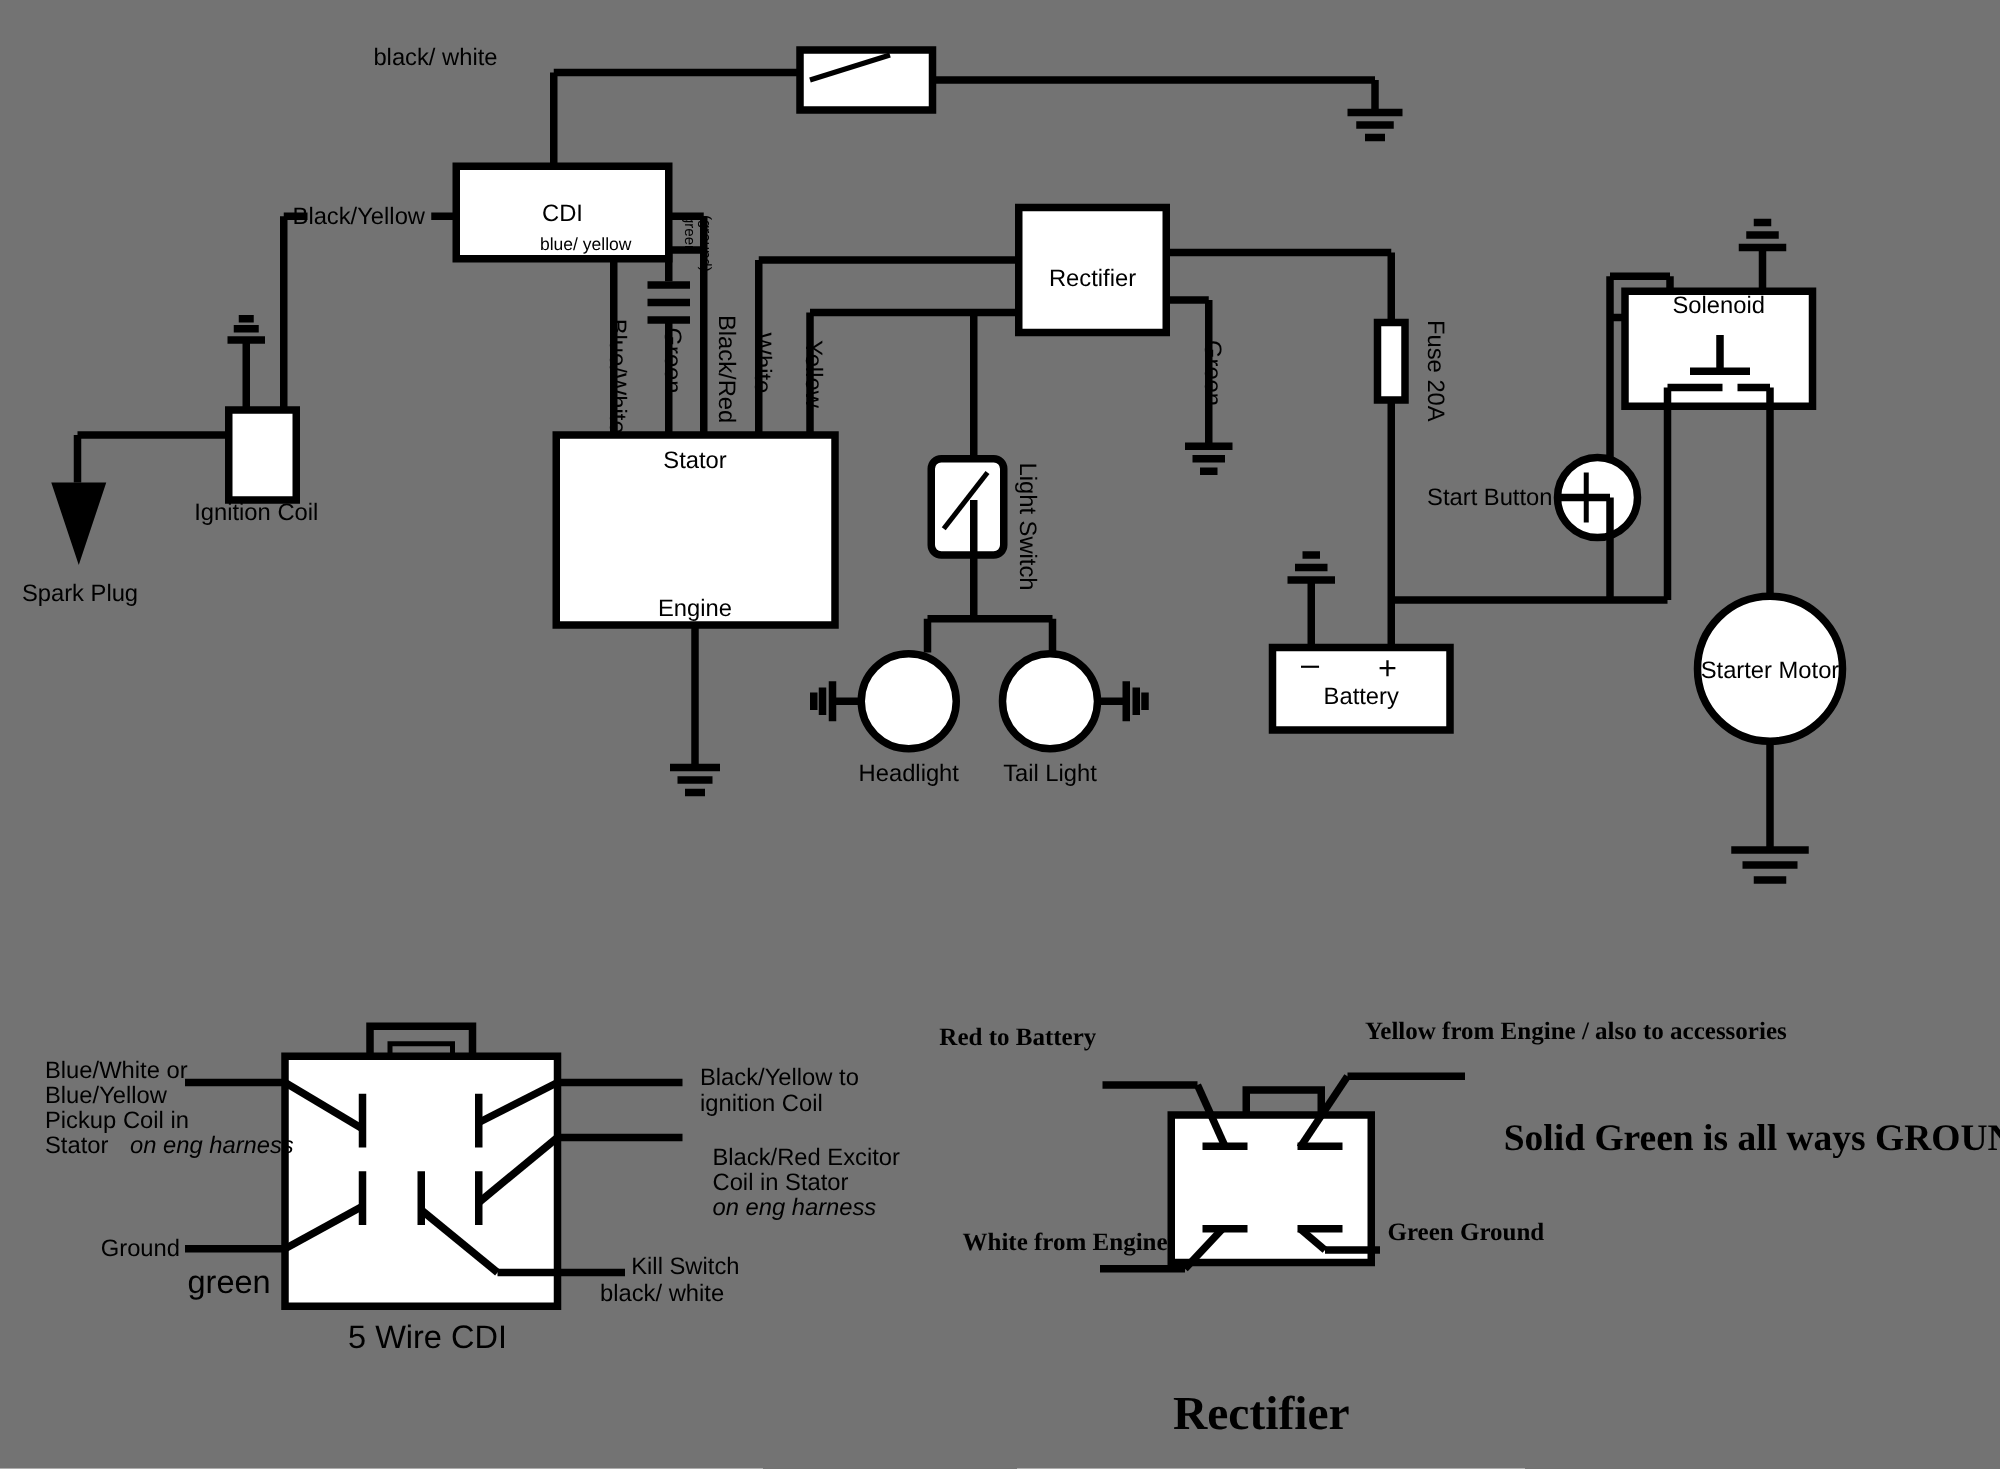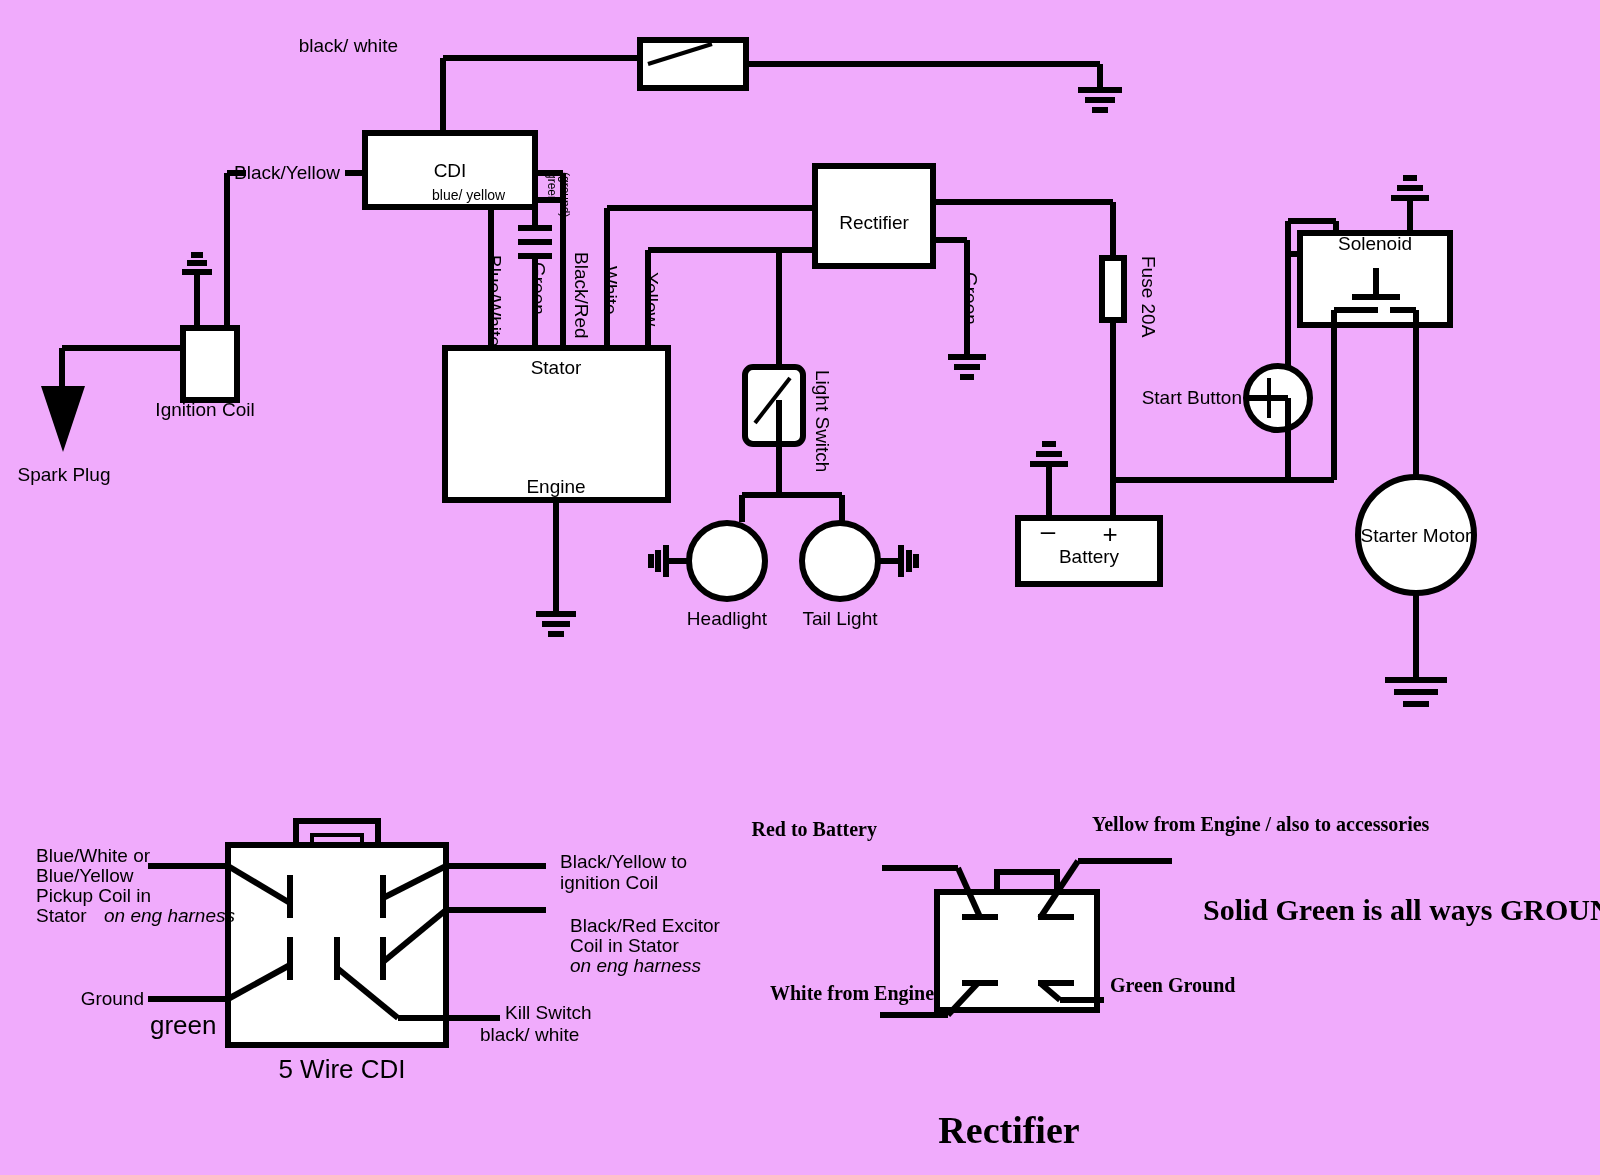--- a/index.html
+++ b/index.html
@@ -1,17 +1,17 @@
 <!DOCTYPE html>
 <html><head>
 <meta charset="utf-8">
 <style>
   html,body{margin:0;padding:0;background:#ffffff;}
   body{width:1600px;height:1175px;font-family:"Liberation Sans",sans-serif;overflow:hidden;}
-  #sheet{position:relative;width:1600px;height:1175px;background:#f0abfc;}
+  #sheet{position:relative;width:1600px;height:1175px;background:#737373;}
   svg{display:block;}
   .wire{stroke:#000;stroke-width:6;fill:none;stroke-linecap:butt;}
   .wire-thin{stroke:#000;stroke-width:4;fill:none;}
   .box{stroke:#000;stroke-width:6;fill:#fff;}
   .box-r{stroke:#000;stroke-width:6;fill:#fff;rx:8;}
   .circ{stroke:#000;stroke-width:6;fill:#fff;}
   .lbl{font-family:"Liberation Sans",sans-serif;font-size:19px;fill:#000;}
   .lbl-sm{font-family:"Liberation Sans",sans-serif;font-size:14px;fill:#000;}
   .lbl-xs{font-family:"Liberation Sans",sans-serif;font-size:12px;fill:#000;}
   .lbl-big{font-family:"Liberation Sans",sans-serif;font-size:26px;fill:#000;}

